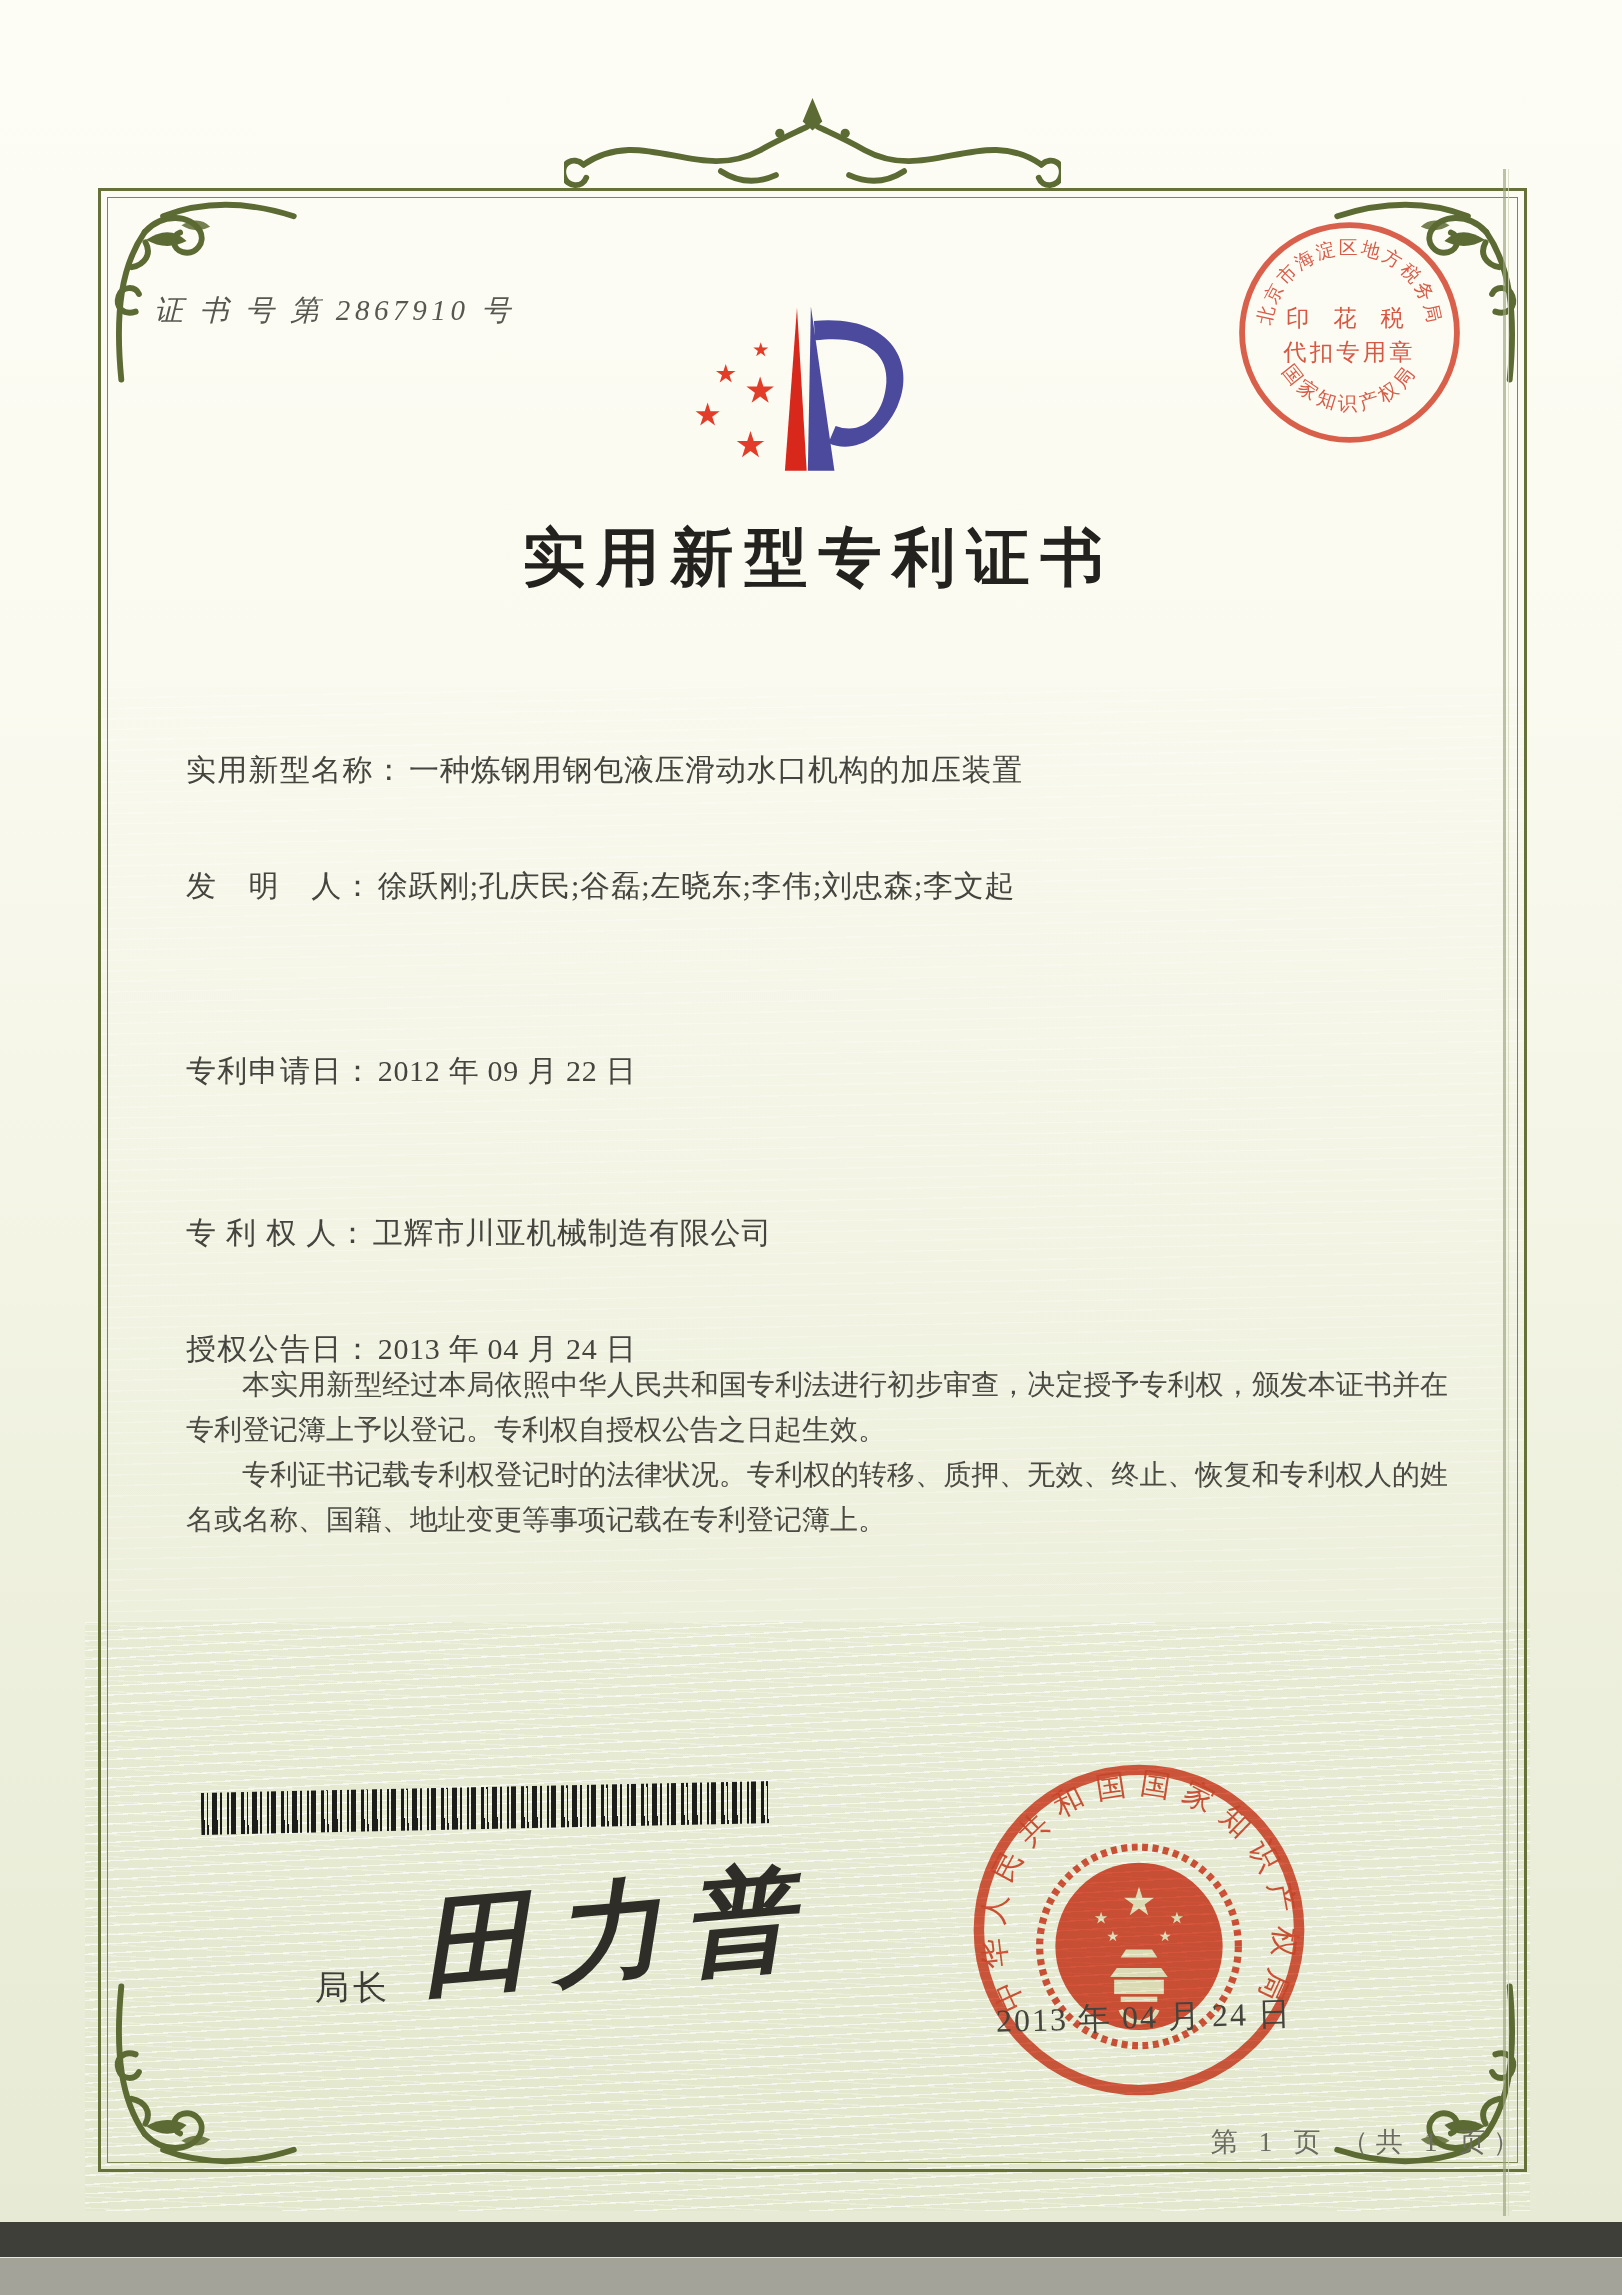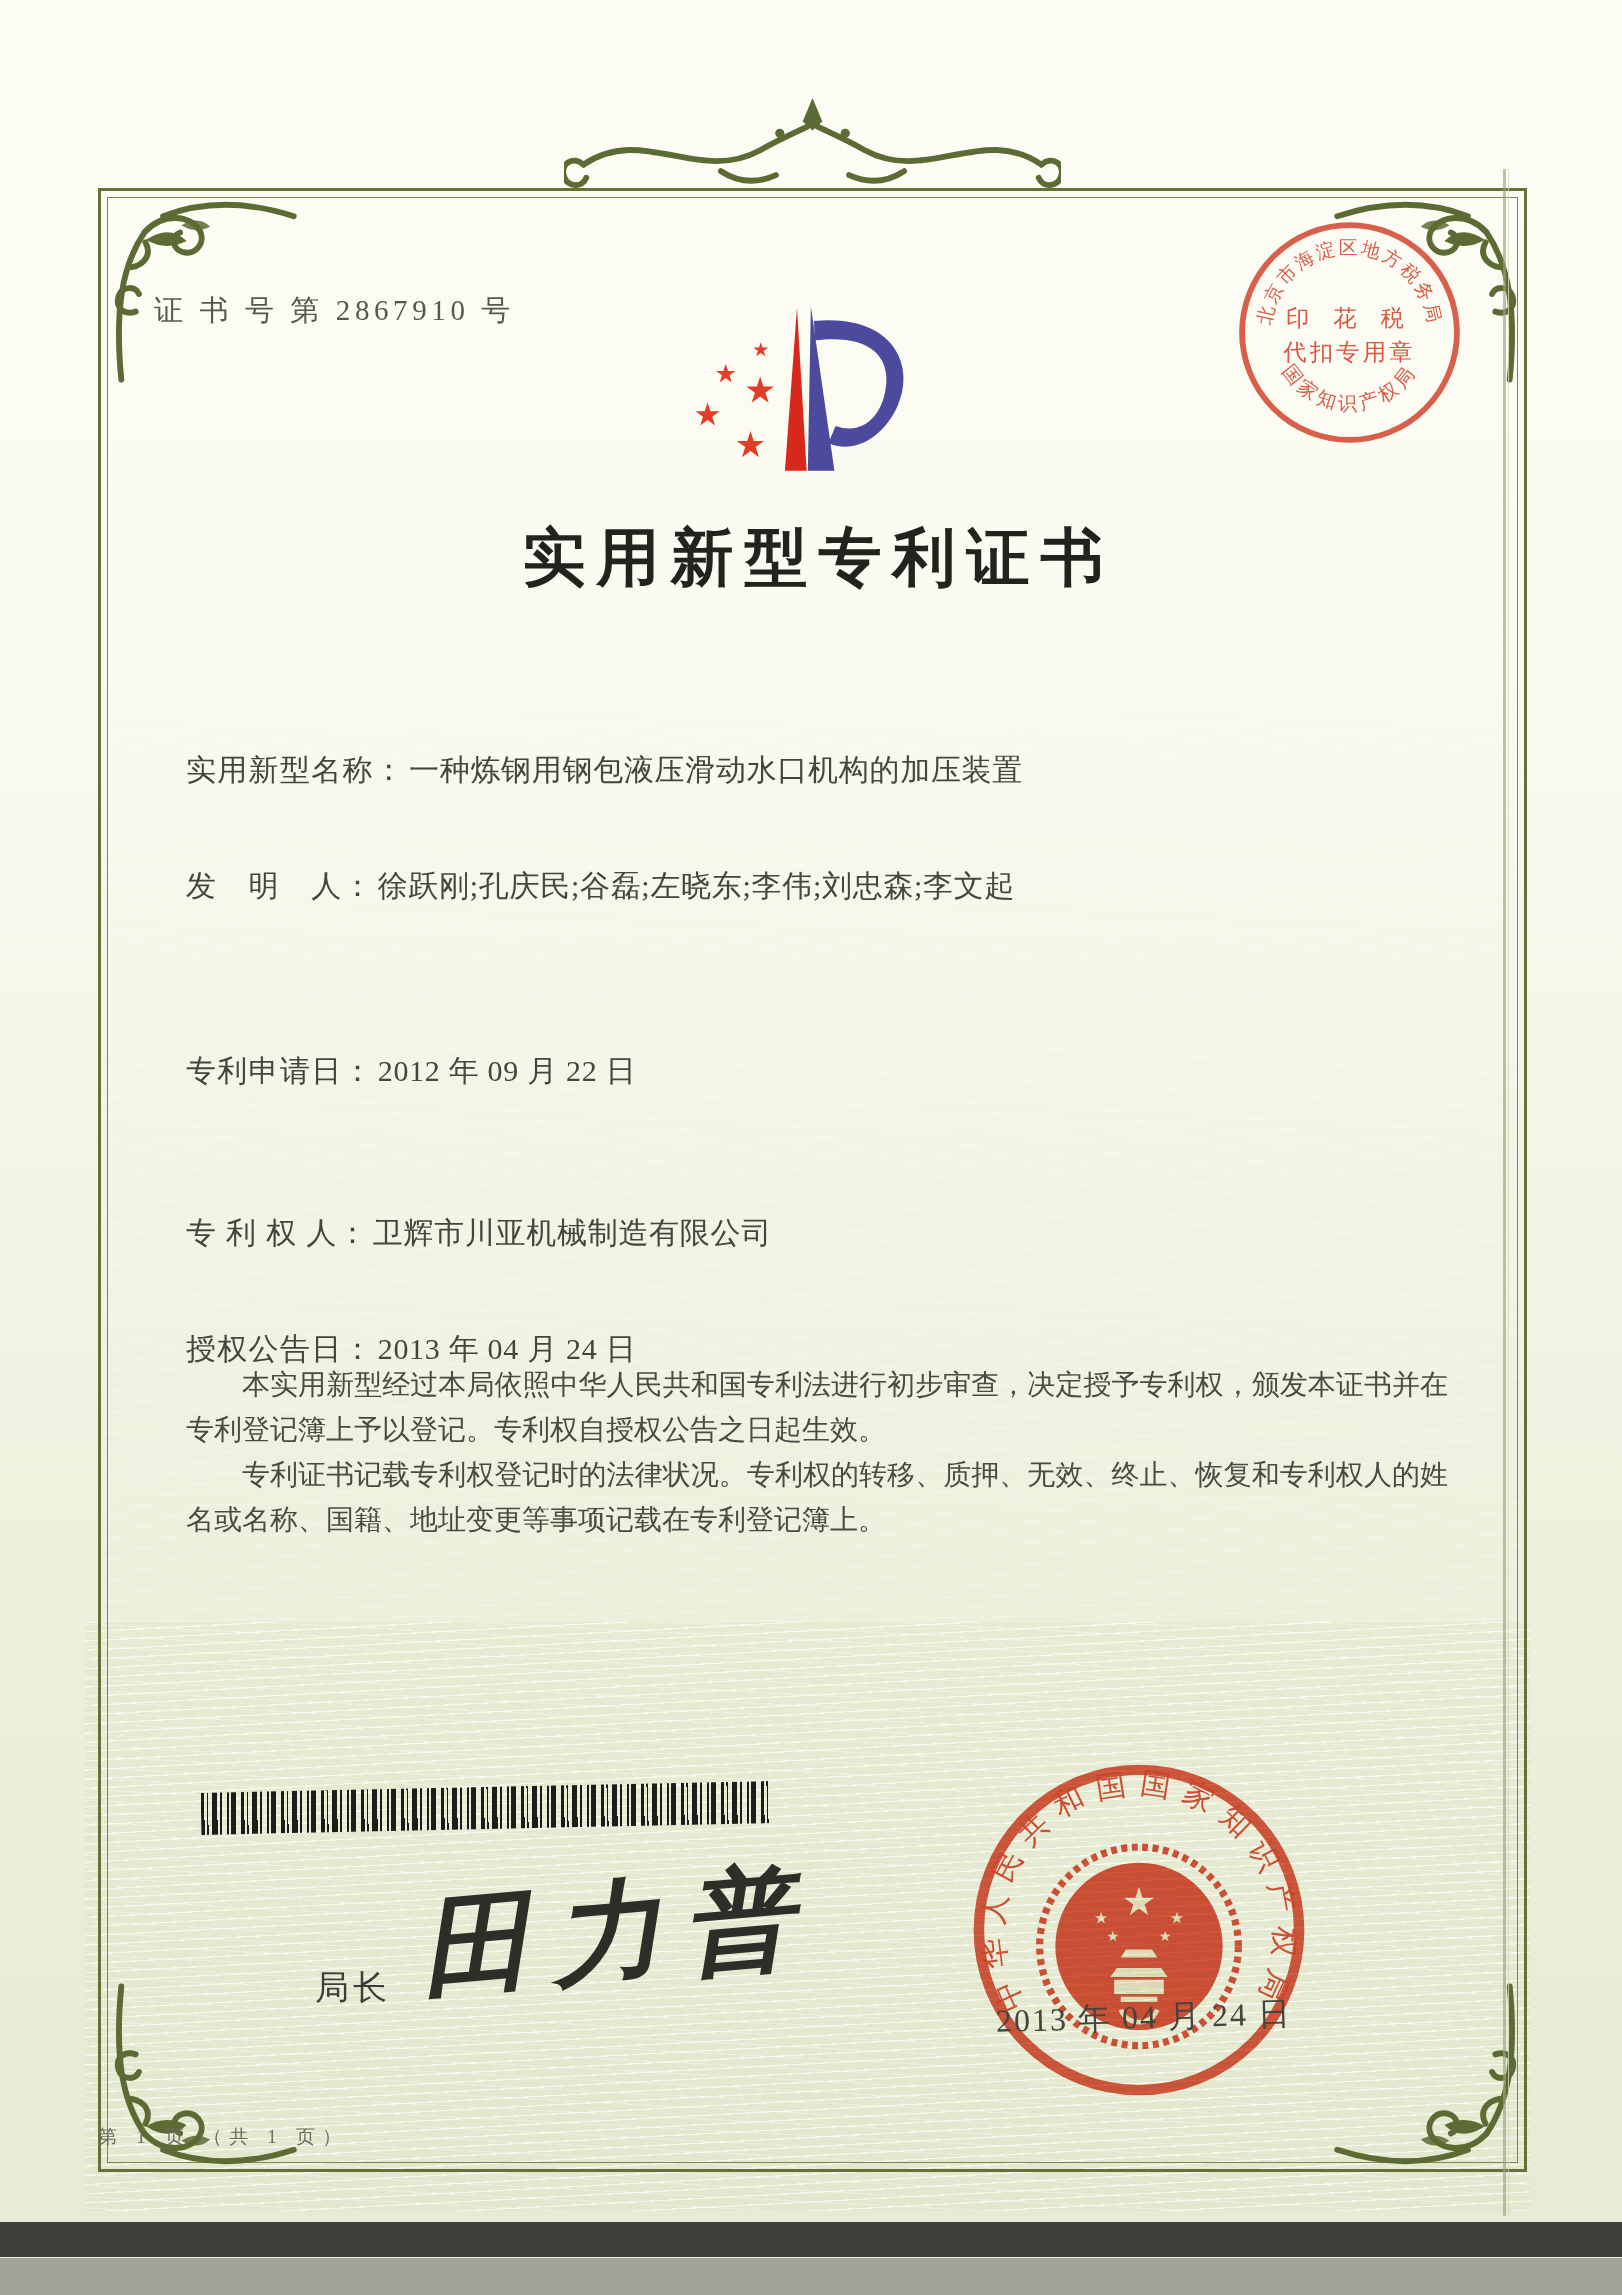--- a/index.html
+++ b/index.html
@@ -18,40 +18,40 @@
   
   .frame{left:98px;top:188px;width:1429px;height:1984px;border:3.9px solid #66713a;box-sizing:border-box;}
   .frame::after{content:'';position:absolute;inset:5.9px;border:1.3px solid #7d8751;}
   .ornament{color:#5c6a33;}
   
   .edge-line{left:1503px;top:169px;width:2.6px;height:2047px;background:#9aa37c;opacity:.65;}
   .edge-line2{left:1508px;top:169px;width:1.3px;height:2047px;background:#d6dabd;opacity:.8;}
   .scan-dark{left:0;top:2222px;width:1623px;height:35px;background:#3f3f39;}
   .scan-gray{left:0;top:2258px;width:1623px;height:38px;background:#a3a39a;}
   
-  .cert-no{left:154px;top:291px;font-size:29px;letter-spacing:4.6px;color:#57564f;}
+  .cert-no{left:154px;top:291px;font-size:29px;letter-spacing:4.6px;color:#57564f;font-style:italic;}
   .title{left:98px;top:515px;width:1429px;text-align:center;font-size:63px;font-weight:700;
          letter-spacing:11px;color:#23221f;padding-left:6px;}
   .field{left:186px;width:1282px;font-size:30px;color:#45443e;white-space:nowrap;margin-top:28px;}
   .field .lab{letter-spacing:1.3px;}
   .field .val{margin-left:3.9px;letter-spacing:0.7px;}
   .paras{left:186px;top:1362px;width:1262px;font-size:28px;line-height:45px;color:#4a4942;
          text-align:justify;}
   .paras p{margin:0;text-indent:56px;}
   .barcode{left:201px;top:1787px;width:570px;height:42px;transform:rotate(-1.2deg);
     background:repeating-linear-gradient(90deg,
       #1c1c1a 0 3.3px, transparent 3.3px 5.9px, #1c1c1a 5.9px 7.2px, transparent 7.2px 11px,
       #1c1c1a 11px 16.3px, transparent 16.3px 19px, #1c1c1a 19px 21px, transparent 21px 26px,
       #1c1c1a 26px 28px, transparent 28px 30px, #1c1c1a 30px 35px, transparent 35px 40px);}
   .director{left:315px;top:1965px;font-size:34px;color:#3e3d37;letter-spacing:3.9px;}
   .signature{left:419px;top:1859px;font-size:110px;font-style:italic;font-weight:600;
              color:#2e2d28;letter-spacing:22px;transform:rotate(-5deg);white-space:nowrap;}
   .seal-date{left:948px;top:1996px;width:392px;text-align:center;font-size:32px;letter-spacing:2px;
              color:#44433c;transform:rotate(-1.5deg);z-index:6;}
-  .footer{left:98px;top:2124px;width:1429px;text-align:left;font-size:19px;letter-spacing:7.2px;
+  .footer{left:98px;top:2124px;width:1429px;text-align:right;font-size:27px;letter-spacing:7.2px;
           color:#6b6b61;}
   .stamp-svg{mix-blend-mode:multiply;}
 </style>
 </head>
 <body>
 
 <div class="canvas">
 
   <div class="abs guilloche3"></div>
   <div class="abs guilloche"></div>

